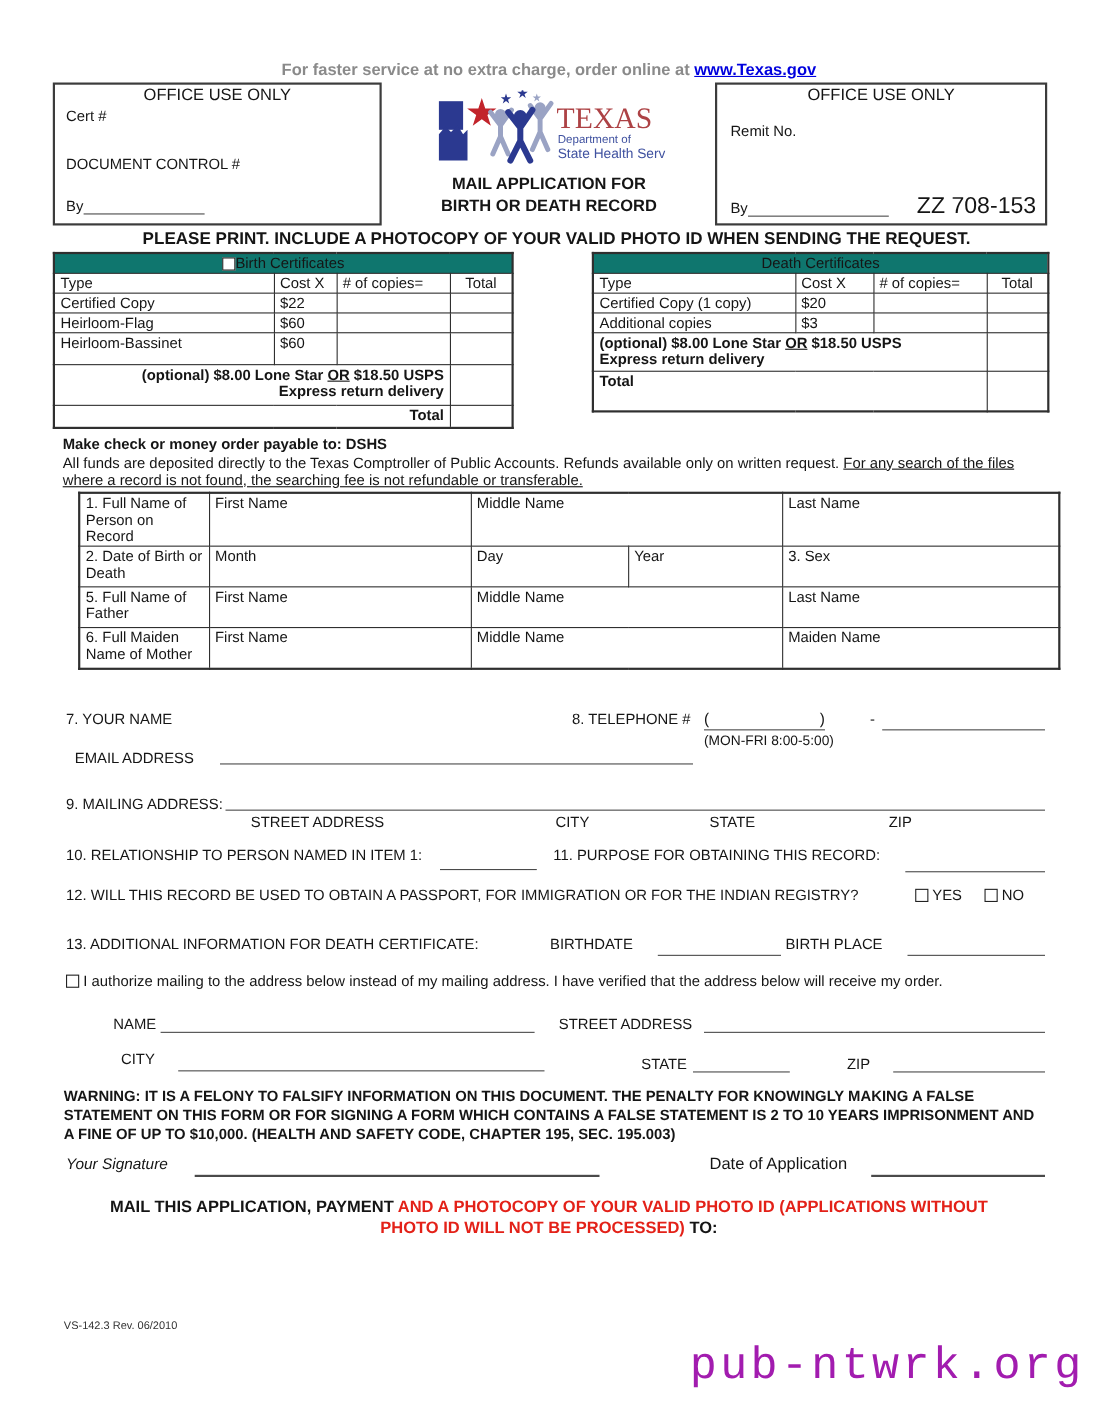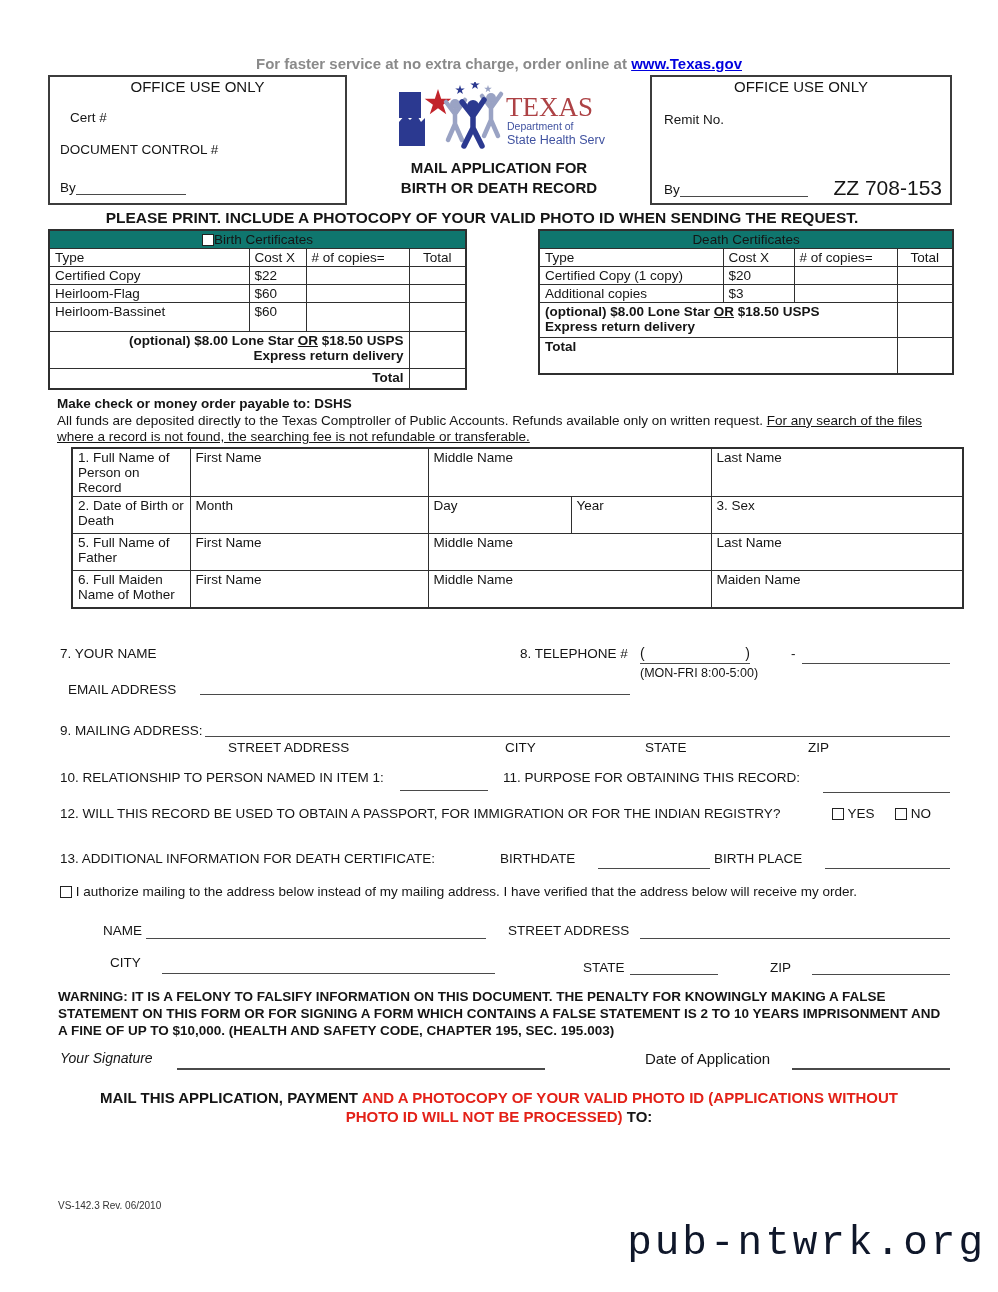--- a/index.html
+++ b/index.html
@@ -15,35 +15,35 @@
   table.grid{border-collapse:collapse;font-size:13.5px;table-layout:fixed;border:2px solid #2f2f2f;}
   table.grid td{border:1.5px solid #2f2f2f;padding:1px 5px;vertical-align:top;overflow:hidden;}
   .thead-gray{background:#0f766e;text-align:center;}
   .lbl{font-size:13.5px;}
   .sm{font-size:13px;}
   .notice{font-size:15px;font-weight:bold;color:#8a8a8a;}
   .notice a{color:#0000de;text-decoration:underline;font-weight:bold;}
   .warn{font-size:13.5px;font-weight:bold;line-height:17px;}
   .mailblk{font-size:15px;font-weight:bold;line-height:19px;}
   .red{color:#e32118;}
-  .wm{font-family:"Liberation Mono","DejaVu Sans Mono",monospace;font-size:41px;color:#0f172a;letter-spacing:3px;}
+  .wm{font-family:"Liberation Mono","DejaVu Sans Mono",monospace;font-size:41px;color:#a21caf;letter-spacing:3px;}
 </style>
 </head>
 <body>
 
 <div class="page">
 
   <div class="abs notice ctr" style="left:0;top:55px;width:998px;">
     <span>For faster service at no extra charge, order online at</span>
     <a href="#">www.Texas.gov</a>
   </div>
 
   <div class="abs box" style="left:48px;top:75px;width:299px;height:130px;">
     <div class="ctr" style="font-size:15px;margin-top:1px;">OFFICE USE ONLY</div>
-    <div class="abs lbl" style="left:10px;top:33px;margin-left:10px;">Cert #</div>
+    <div class="abs lbl" style="left:10px;top:21px;">Cert #</div>
     <div class="abs lbl" style="left:10px;top:65px;">DOCUMENT CONTROL #</div>
     <div class="abs lbl" style="left:10px;bottom:8px;">
       <span>By</span><span class="fl" style="width:110px;height:14px;"></span>
     </div>
   </div>
 
   <div class="abs" style="left:393px;top:82px;width:212px;height:70px;">
     <svg width="212" height="70" viewBox="0 0 212 70">
 
       <rect x="6" y="10" width="22" height="26" fill="#2b3990"></rect>
@@ -80,21 +80,21 @@
 
   <div class="abs box" style="left:650px;top:75px;width:302px;height:130px;">
     <div class="ctr" style="font-size:15px;margin-top:1px;">OFFICE USE ONLY</div>
     <div class="abs lbl" style="left:12px;top:35px;">Remit No.</div>
     <div class="abs lbl" style="left:12px;bottom:6px;">
       <span>By</span><span class="fl" style="width:128px;height:14px;"></span>
     </div>
     <div class="abs" style="right:8px;bottom:3px;font-size:21px;">ZZ 708-153</div>
   </div>
 
-  <div class="abs b ctr" style="left:0;top:209px;width:964px;font-size:15.5px;">PLEASE PRINT. INCLUDE A PHOTOCOPY OF YOUR VALID PHOTO ID WHEN SENDING THE REQUEST.</div>
+  <div class="abs b ctr" style="left:0;top:209px;width:964px;font-size:15.5px;padding-left:24px;">PLEASE PRINT. INCLUDE A PHOTOCOPY OF YOUR VALID PHOTO ID WHEN SENDING THE REQUEST.</div>
 
   <table class="grid abs" style="left:48px;top:229px;width:417px;">
     <colgroup>
         <col style="width:200px">
         <col style="width:57px">
         <col style="width:103px">
         <col style="width:57px">
       </colgroup>
     <tbody>
         <tr style="height:17px;">

